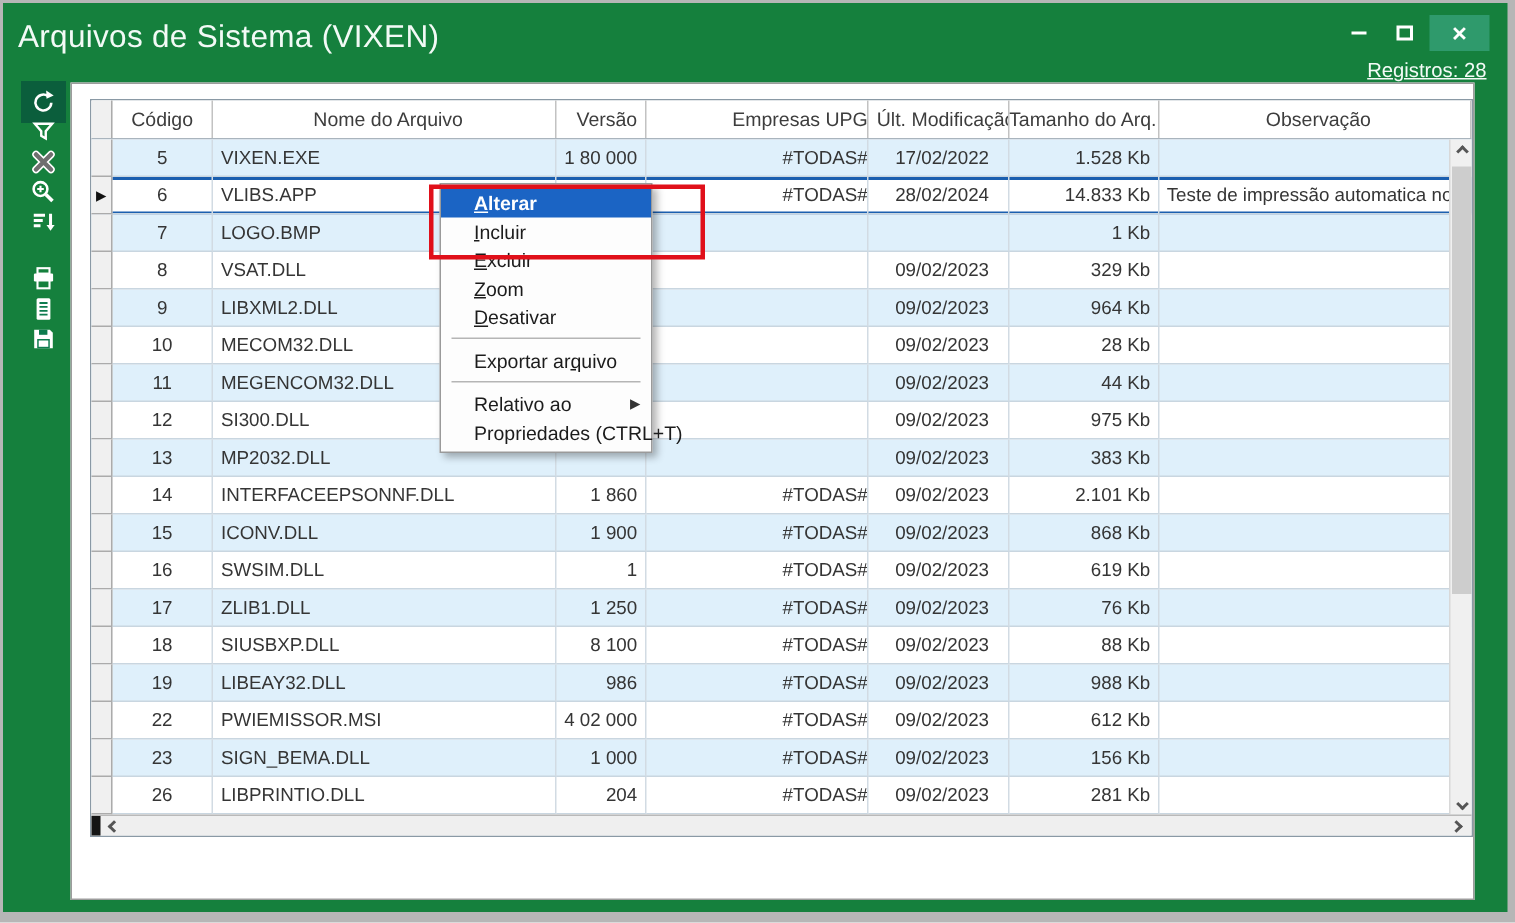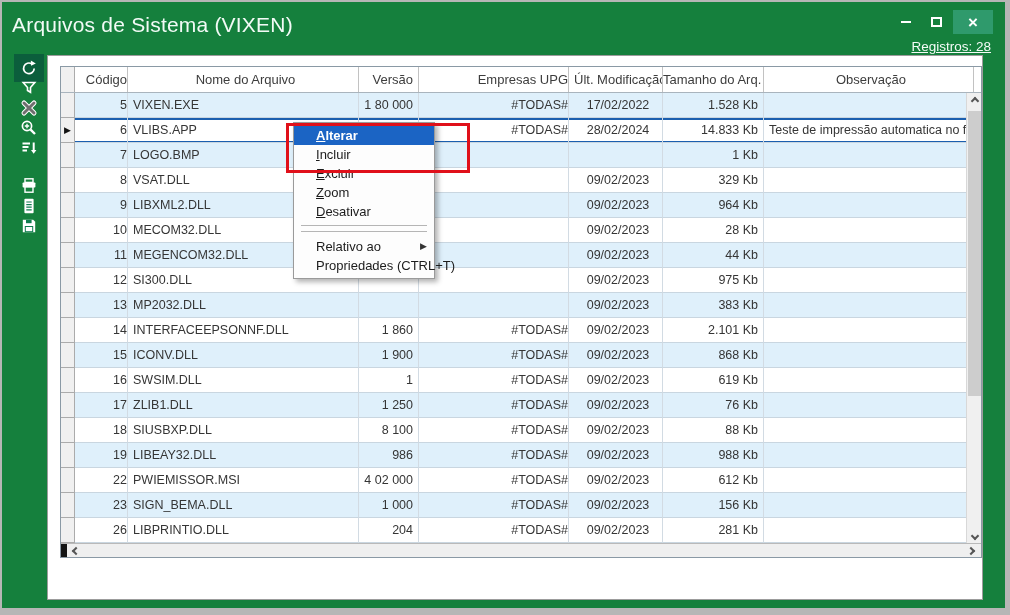--- a/index.html
+++ b/index.html
@@ -30,21 +30,21 @@
   .gridwrap { position:absolute; left:12px; top:10px; width:922px; height:492px; border:1px solid #8a99a5; background:#fff; }
   .ghead { display:flex; height:26px; border-bottom:1px solid #a9b4bd; background:#fff; }
   .hcell { font-size:13px; color:#3d3d3d; text-align:center; line-height:25px; border-right:1px solid #c2c2c2; overflow:hidden; white-space:nowrap; }
   .hind { width:14px; background:#f0f0f0; border-right:1px solid #ababab; }
   .gbody { position:relative; }
   .trow { display:flex; height:25px; background:#fff; }
   .trow.alt { background:#dff0fb; }
   .trow.sel { background:#fff; box-shadow: inset 0 0 0 2px #1b5faf; }
   .cell { font-size:12.5px; color:#353535; line-height:24px; border-right:1px solid #d2dbe3; border-bottom:1px solid #c9d6e0; overflow:hidden; white-space:nowrap; }
   .ind { width:14px; background:#f0f0f0; border-right:1px solid #ababab; border-bottom:1px solid #ababab; font-size:9px; color:#111; text-align:center; line-height:24px; }
-  .c0 { width:53px;  text-align:right; }
+  .c0 { width:68px;  text-align:center; }
   .c1 { width:231px; padding-left:5px; }
   .c2 { width:60px;  text-align:right; padding-right:5px; }
   .c3 { width:150px; padding-left:5px;text-align:right; }
   .c4 { width:94px;  padding-left:5px;text-align:center; }
   .c5 { width:101px; text-align:right; padding-right:5px; }
   .c6 { width:210px; padding-left:5px; }
 
   
   .vscroll { position:absolute; top:26px; right:0; width:15px; height:450px; background:#f0f0f0; border-left:1px solid #d8d8d8; }
   .vthumb { position:absolute; left:1px; top:18px; width:13px; height:285px; background:#cdcdcd; }
@@ -373,19 +373,20 @@
     </div>
   </div>
 
   <div class="ctxmenu">
       <div class="mitem hl"><span></span><span class="accel">A</span><span>lterar</span></div>
       <div class="mitem"><span></span><span class="accel">I</span><span>ncluir</span></div>
       <div class="mitem"><span></span><span class="accel">E</span><span>xcluir</span></div>
       <div class="mitem"><span></span><span class="accel">Z</span><span>oom</span></div>
       <div class="mitem"><span></span><span class="accel">D</span><span>esativar</span></div>
       <div class="msep"></div>
+      <div class="mitem"><span>Exportar ar</span><span class="accel">q</span><span>uivo</span></div>
       <div class="msep"></div>
       <div class="mitem"><span>Relativo ao</span><span class="accel"></span><span></span><span class="marrow">▶</span></div>
       <div class="mitem"><span>Propriedades (CTRL+T)</span><span class="accel"></span><span></span></div>
     </div>
   <div class="redbox"></div>
 
 </div>
 
 </body></html>

